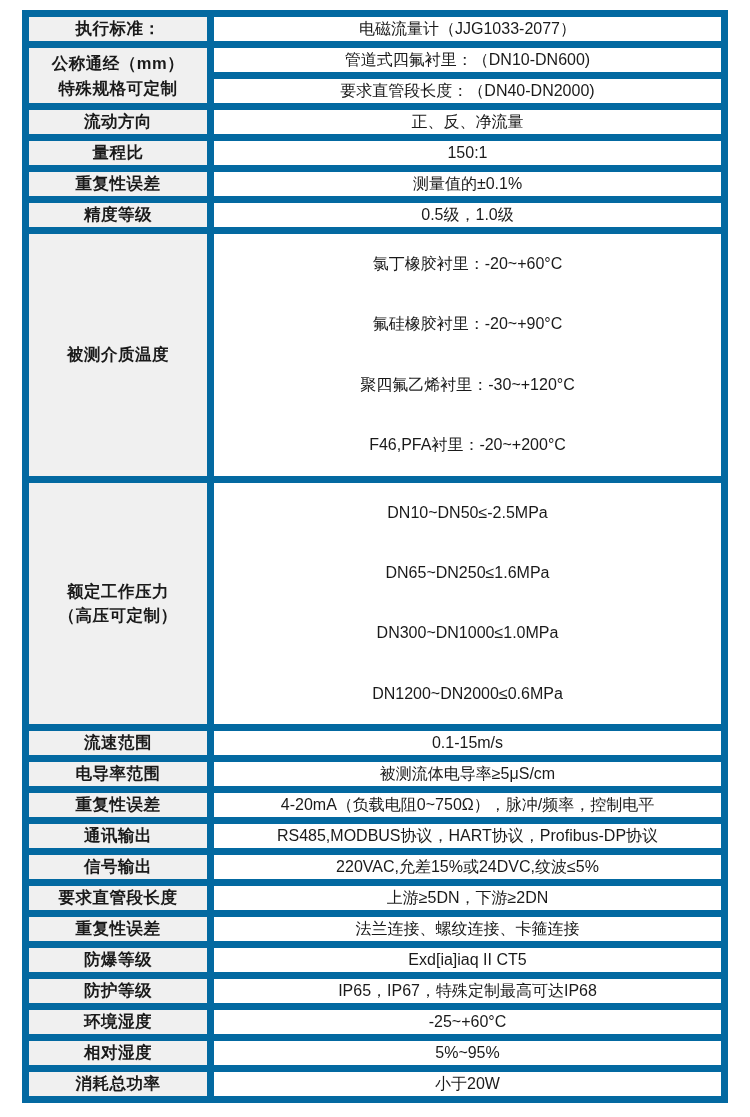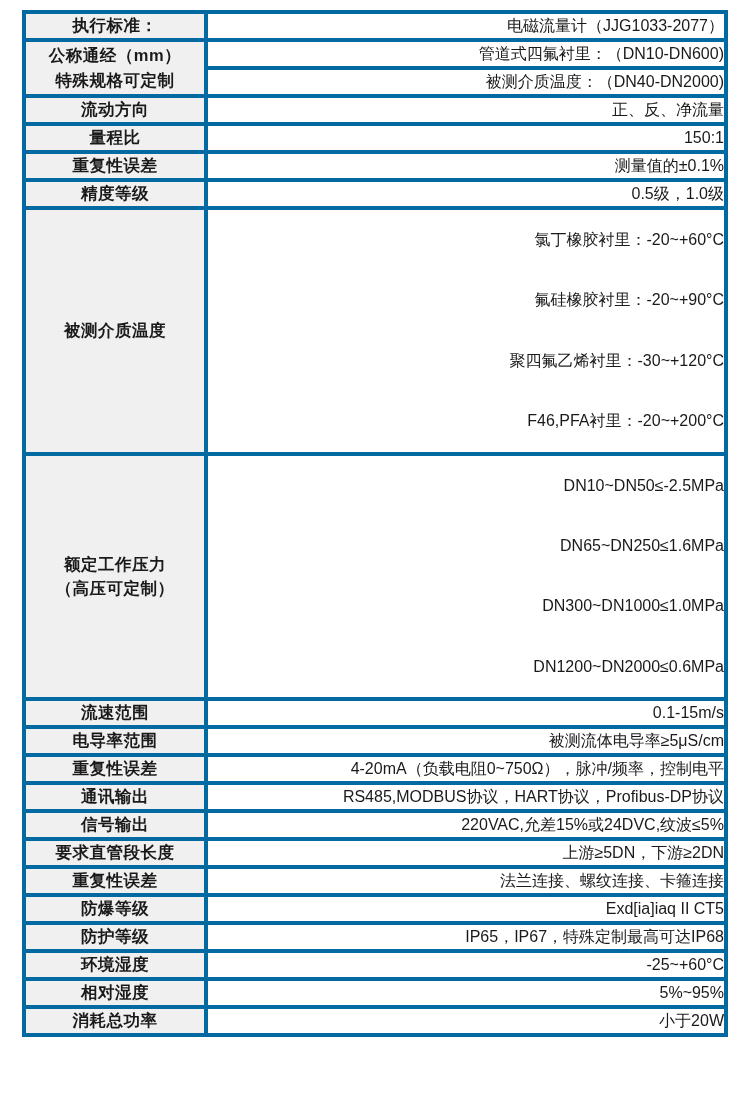--- a/index.html
+++ b/index.html
@@ -20,42 +20,42 @@
     box-sizing: border-box;
     padding: 10px 22px 12px 22px;
     background: #ffffff;
   }
   table.spec-table {
     width: 706px;
     border-collapse: collapse;
     table-layout: fixed;
   }
   table.spec-table td {
-    border: 4px solid #0369a1;
+    border: 7px solid #0369a1;
     padding: 0;
     vertical-align: middle;
   }
   td.label-cell {
     width: 178px;
     background: #f0f0f0;
     text-align: center;
     font-size: 16.5px;
     font-weight: bold;
     color: #1a1a1a;
     letter-spacing: 0.5px;
     line-height: 1.45;
     padding: 8px 4px;
   }
   td.value-cell {
     background: #ffffff;
     font-size: 16px;
     color: #1a1a1a;
     padding: 9px 4px 9px 14px;
     line-height: 1.5;
-    text-align: right;
+    text-align: center;
   }
   .multi-line {
     display: block;
   }
   .multi-line .line {
     display: block;
     padding: 19px 0;
     font-size: 16px;
     color: #1a1a1a;
     line-height: 1.4;
@@ -80,21 +80,21 @@
       </tr>
 
       <tr>
         <td class="label-cell" rowspan="2">
           <span class="label-sub">公称通经（mm）</span>
           <span class="label-sub">特殊规格可定制</span>
         </td>
         <td class="value-cell">管道式四氟衬里：（DN10-DN600)</td>
       </tr>
       <tr>
-        <td class="value-cell">被测介质温度：（DN40-DN2000)</td>
+        <td class="value-cell">要求直管段长度：（DN40-DN2000)</td>
       </tr>
 
       <tr>
         <td class="label-cell">流动方向</td>
         <td class="value-cell">正、反、净流量</td>
       </tr>
 
       <tr>
         <td class="label-cell">量程比</td>
         <td class="value-cell">150:1</td>

